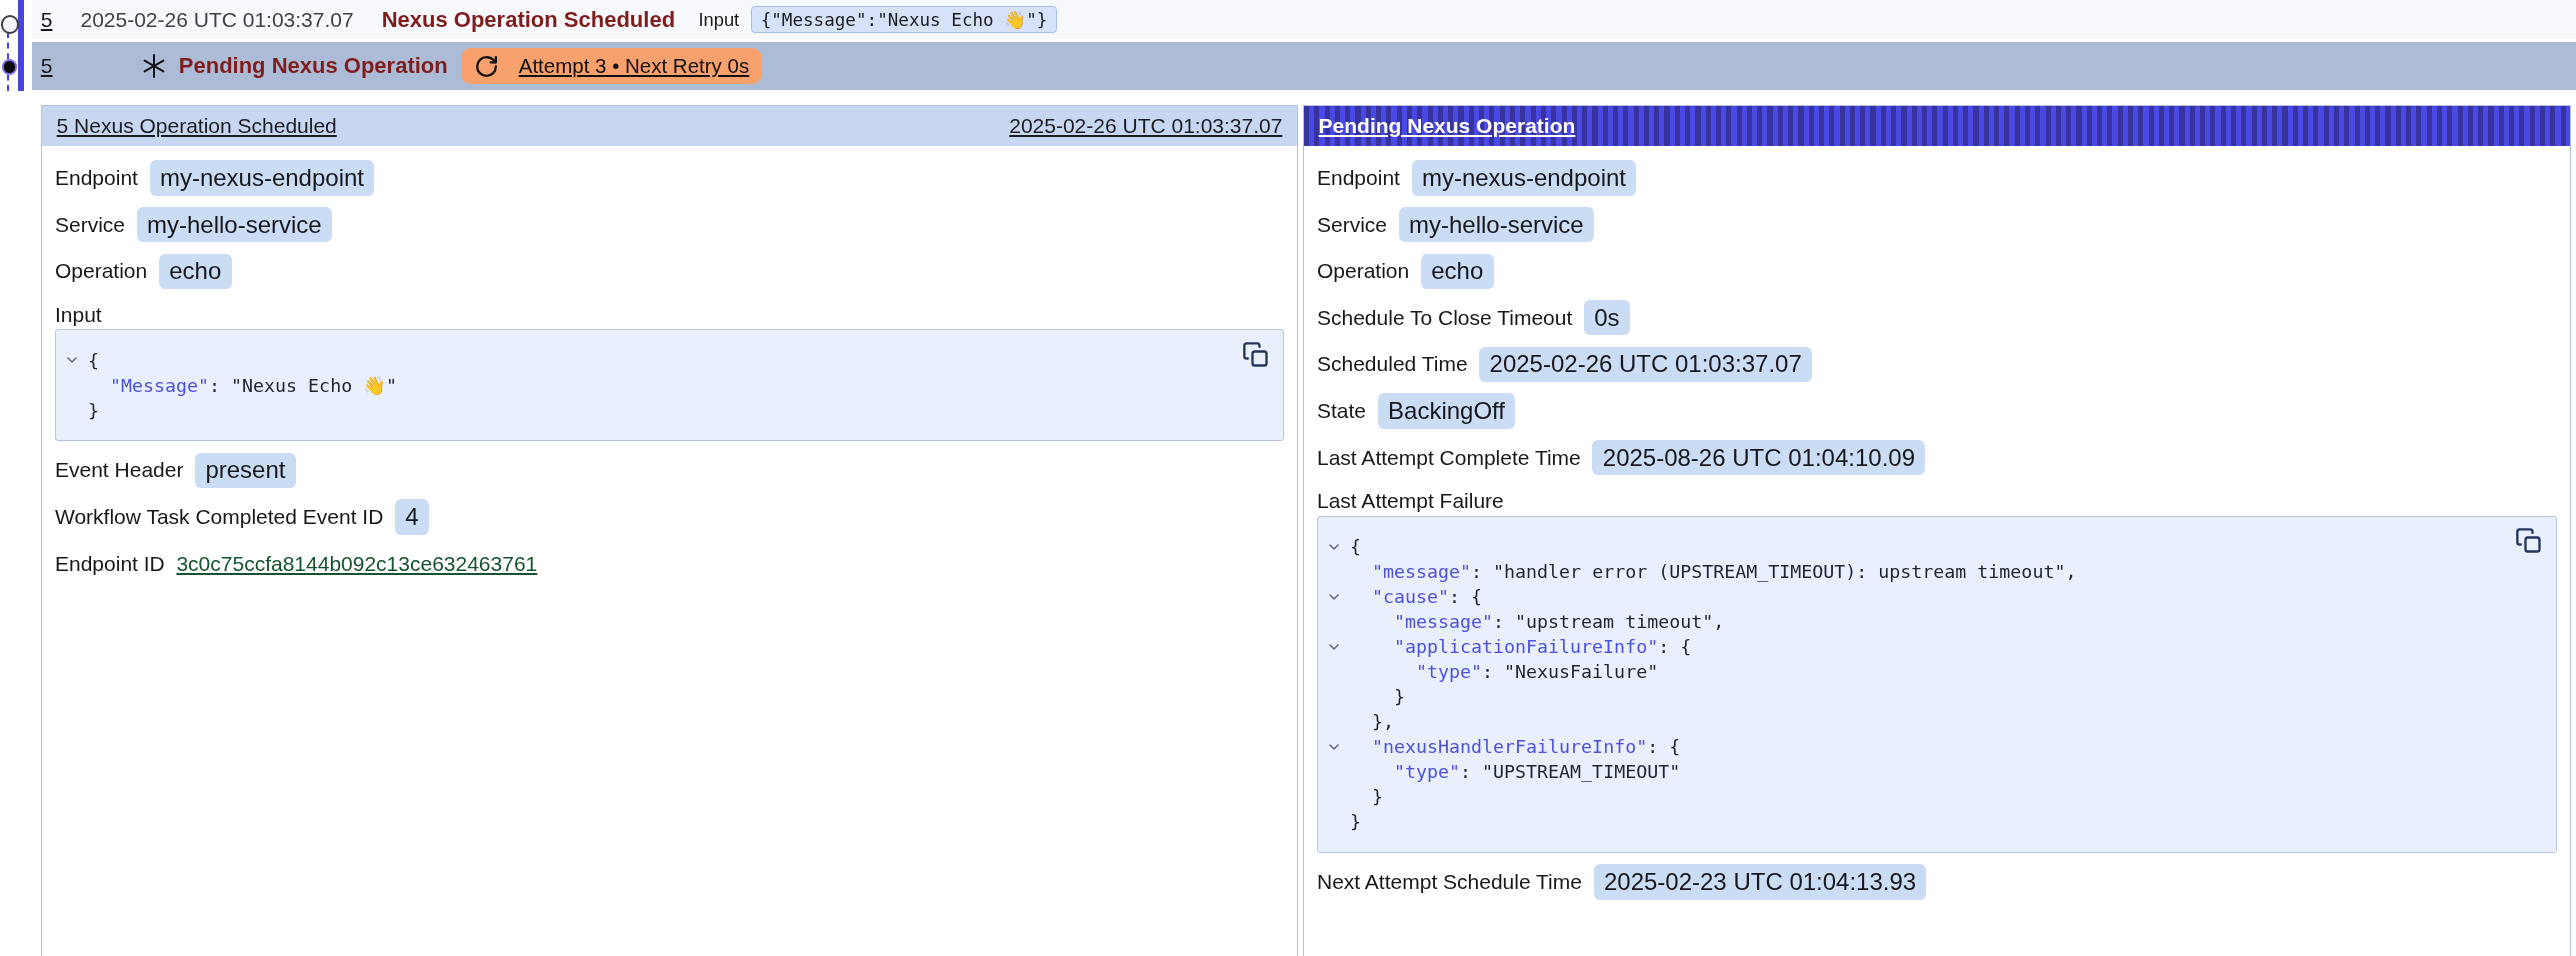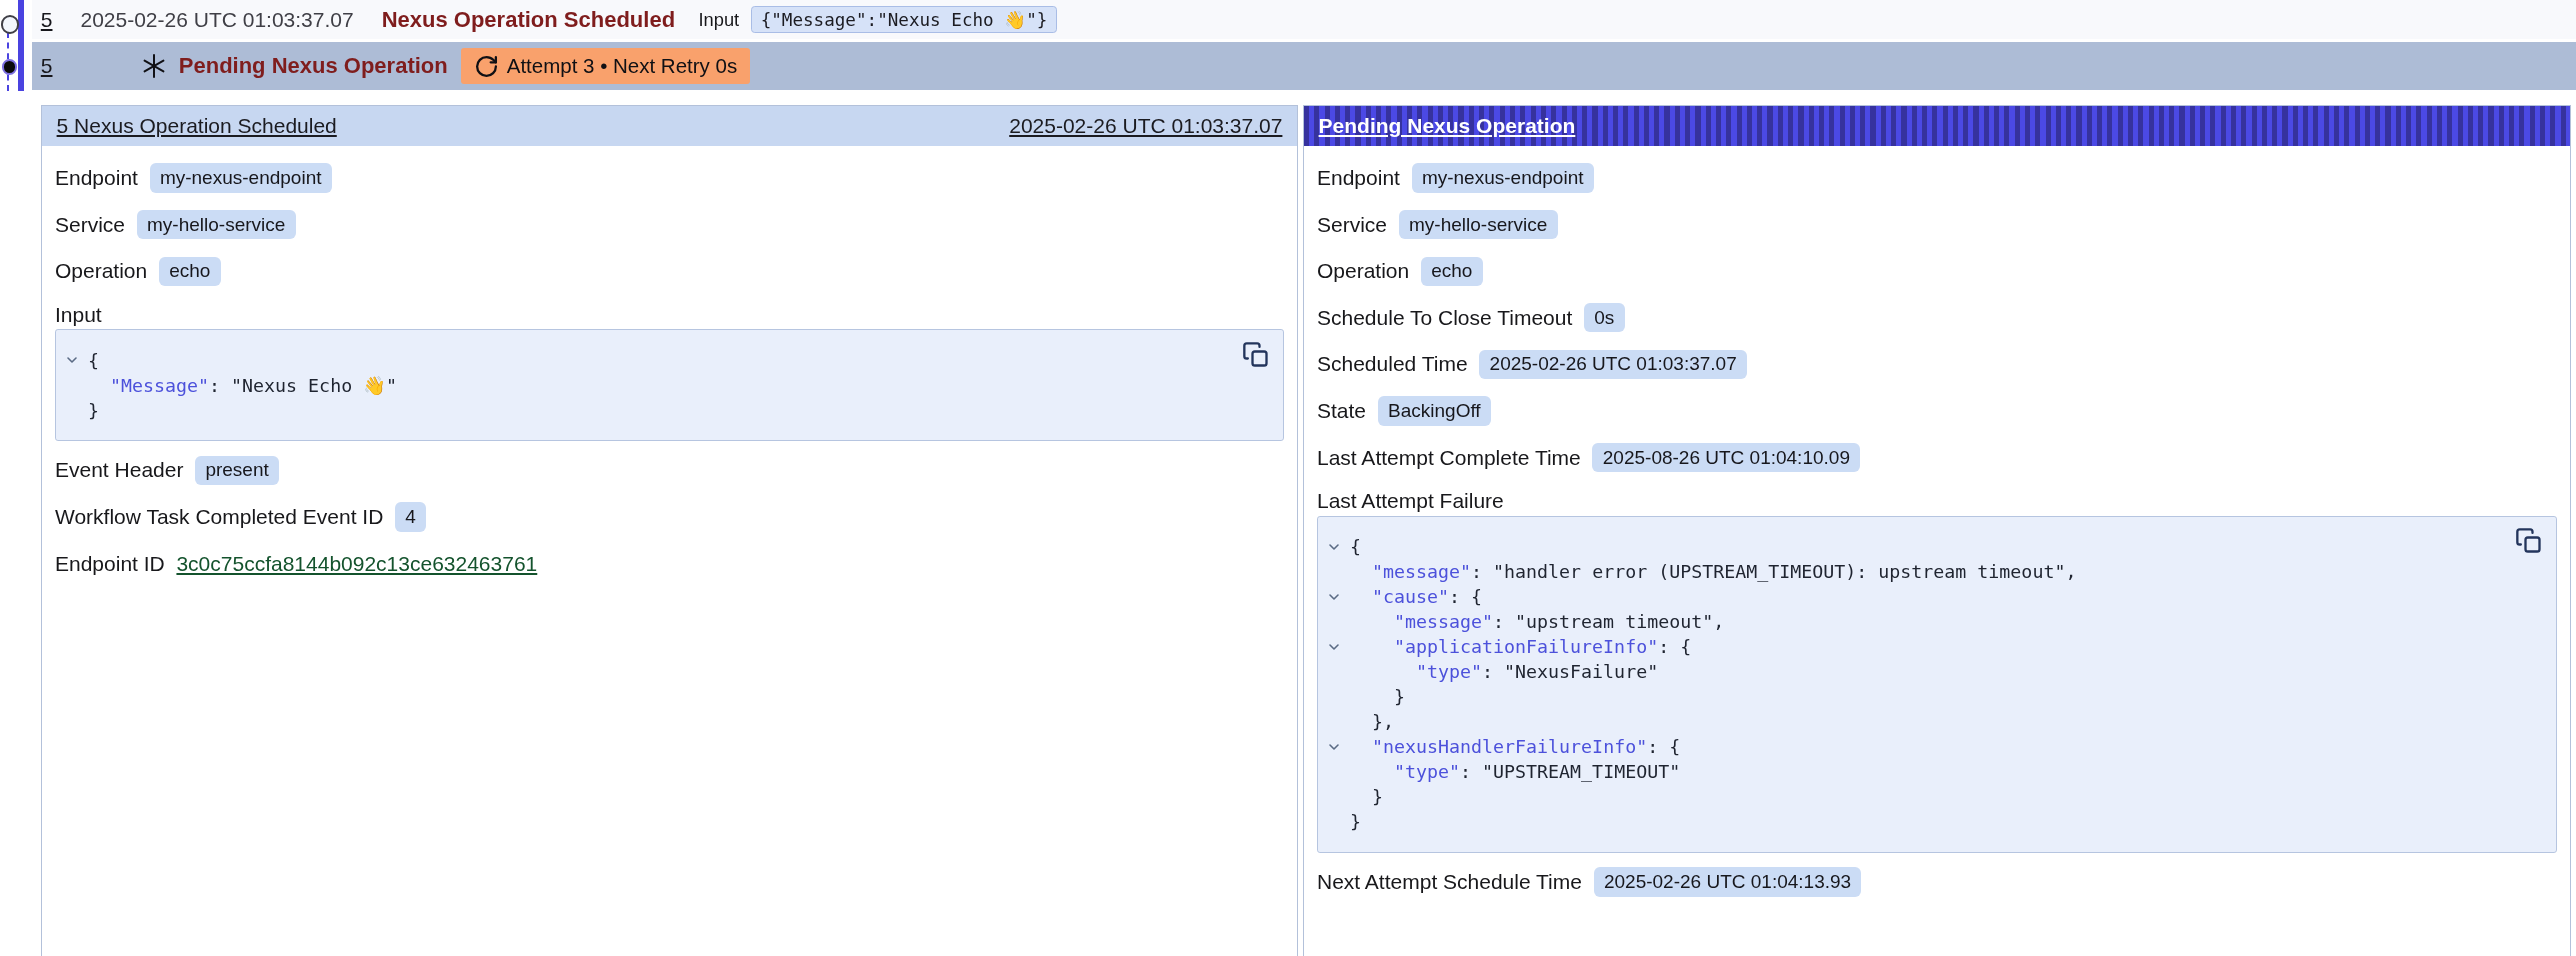--- a/index.html
+++ b/index.html
@@ -20,37 +20,37 @@
   .row-pending{top:42px;height:48px;background:#adbcd6;}
   .event-id{margin-left:8.8px;font-size:21px;font-weight:500;text-decoration:underline;color:#17171c;cursor:pointer;}
   .event-ts{margin-left:28px;font-size:21px;color:#3f3f46;}
   .event-title{margin-left:28px;font-size:22px;font-weight:700;color:#7f1d1d;}
   .preview-label{margin-left:23.4px;font-size:18.3px;color:#18181b;}
   .preview-chip{margin-left:11.7px;font-family:"DejaVu Sans Mono","Liberation Mono",monospace;
                 font-size:17.6px;color:#1c1c22;background:#d6e2f8;border:1.5px solid #a9bde6;
                 border-radius:3.7px;padding:2.9px 8.8px;}
   .pending-icon{margin-left:88px;display:inline-flex;}
   .row-pending .event-title{margin-left:10.3px;}
-  .attempt-badge{margin-left:13px;display:inline-flex;align-items:center;gap:8px;
-                 background:#f9a16c;border-radius:3px;padding:5.9px 13px;font-size:20.5px;color:#101014;}
+  .attempt-badge{margin-left:13px;display:inline-flex;align-items:center;gap:20px;
+                 background:#f9a16c;border-radius:10px;padding:5.9px 13px;font-size:20.5px;color:#101014;text-decoration:underline;}
 
   
   .card{position:absolute;top:105px;height:857px;background:#fff;border:0.7px solid #b3c1da;box-sizing:border-box;}
   .card-left{left:41px;width:1257px;}
   .card-right{left:1303px;width:1268px;}
   .card-header{height:40px;display:flex;align-items:center;justify-content:space-between;
                padding:0 14.6px;font-size:21px;text-decoration:underline;}
   .card-header.left{background:#c7d7f1;color:#1b1b20;}
   .card-header.striped{background:repeating-linear-gradient(90deg,#36329e 0 5.1px,#4b49e5 5.1px 10.3px);
                        color:#ffffff;font-weight:700;}
   .card-body{padding:16px 13px 0 13px;}
 
   .field-row{display:flex;align-items:center;height:32px;margin-bottom:14.6px;}
   .field-label{font-size:21px;color:#18181b;margin-right:11.7px;white-space:nowrap;}
-  .field-badge{font-size:19px;color:#17171c;background:#cbdcf5;border-radius:5.9px;
+  .field-badge{font-size:24px;color:#17171c;background:#cbdcf5;border-radius:5.9px;
                padding:3.7px 10.3px;white-space:nowrap;}
   .field-link{font-size:21px;color:#14532d;text-decoration:underline;cursor:pointer;}
 
   .code-label{font-size:21px;color:#18181b;height:26px;line-height:26px;margin:1.5px 0;}
   .code-block{position:relative;background:#e9effb;border:1.5px solid #b6c5e0;border-radius:2.9px;
               padding:17.6px 0;margin-bottom:13px;}
   .code-line{display:flex;align-items:center;height:25px;
              font-family:"DejaVu Sans Mono","Liberation Mono",monospace;font-size:18.3px;color:#1f2430;}
   .code-gutter{width:32px;display:inline-flex;justify-content:center;flex:none;}
   .code-text{white-space:pre;}
@@ -265,19 +265,19 @@
             <span class="code-gutter"></span>
             <span class="code-text" style="padding-left: 22px;"><span class="json-plain">}</span></span>
           </div>
           <div class="code-line">
             <span class="code-gutter"></span>
             <span class="code-text" style="padding-left: 0px;"><span class="json-plain">}</span></span>
           </div>
         </div>
         <div class="field-row">
           <span class="field-label">Next Attempt Schedule Time</span>
-          <span class="field-badge">2025-02-26 UTC 01:04:13.93</span>
+          <span class="field-badge">2025-02-23 UTC 01:04:13.93</span>
         </div>
       </div>
   </section>
 
 </div>
 
 
 </body></html>

